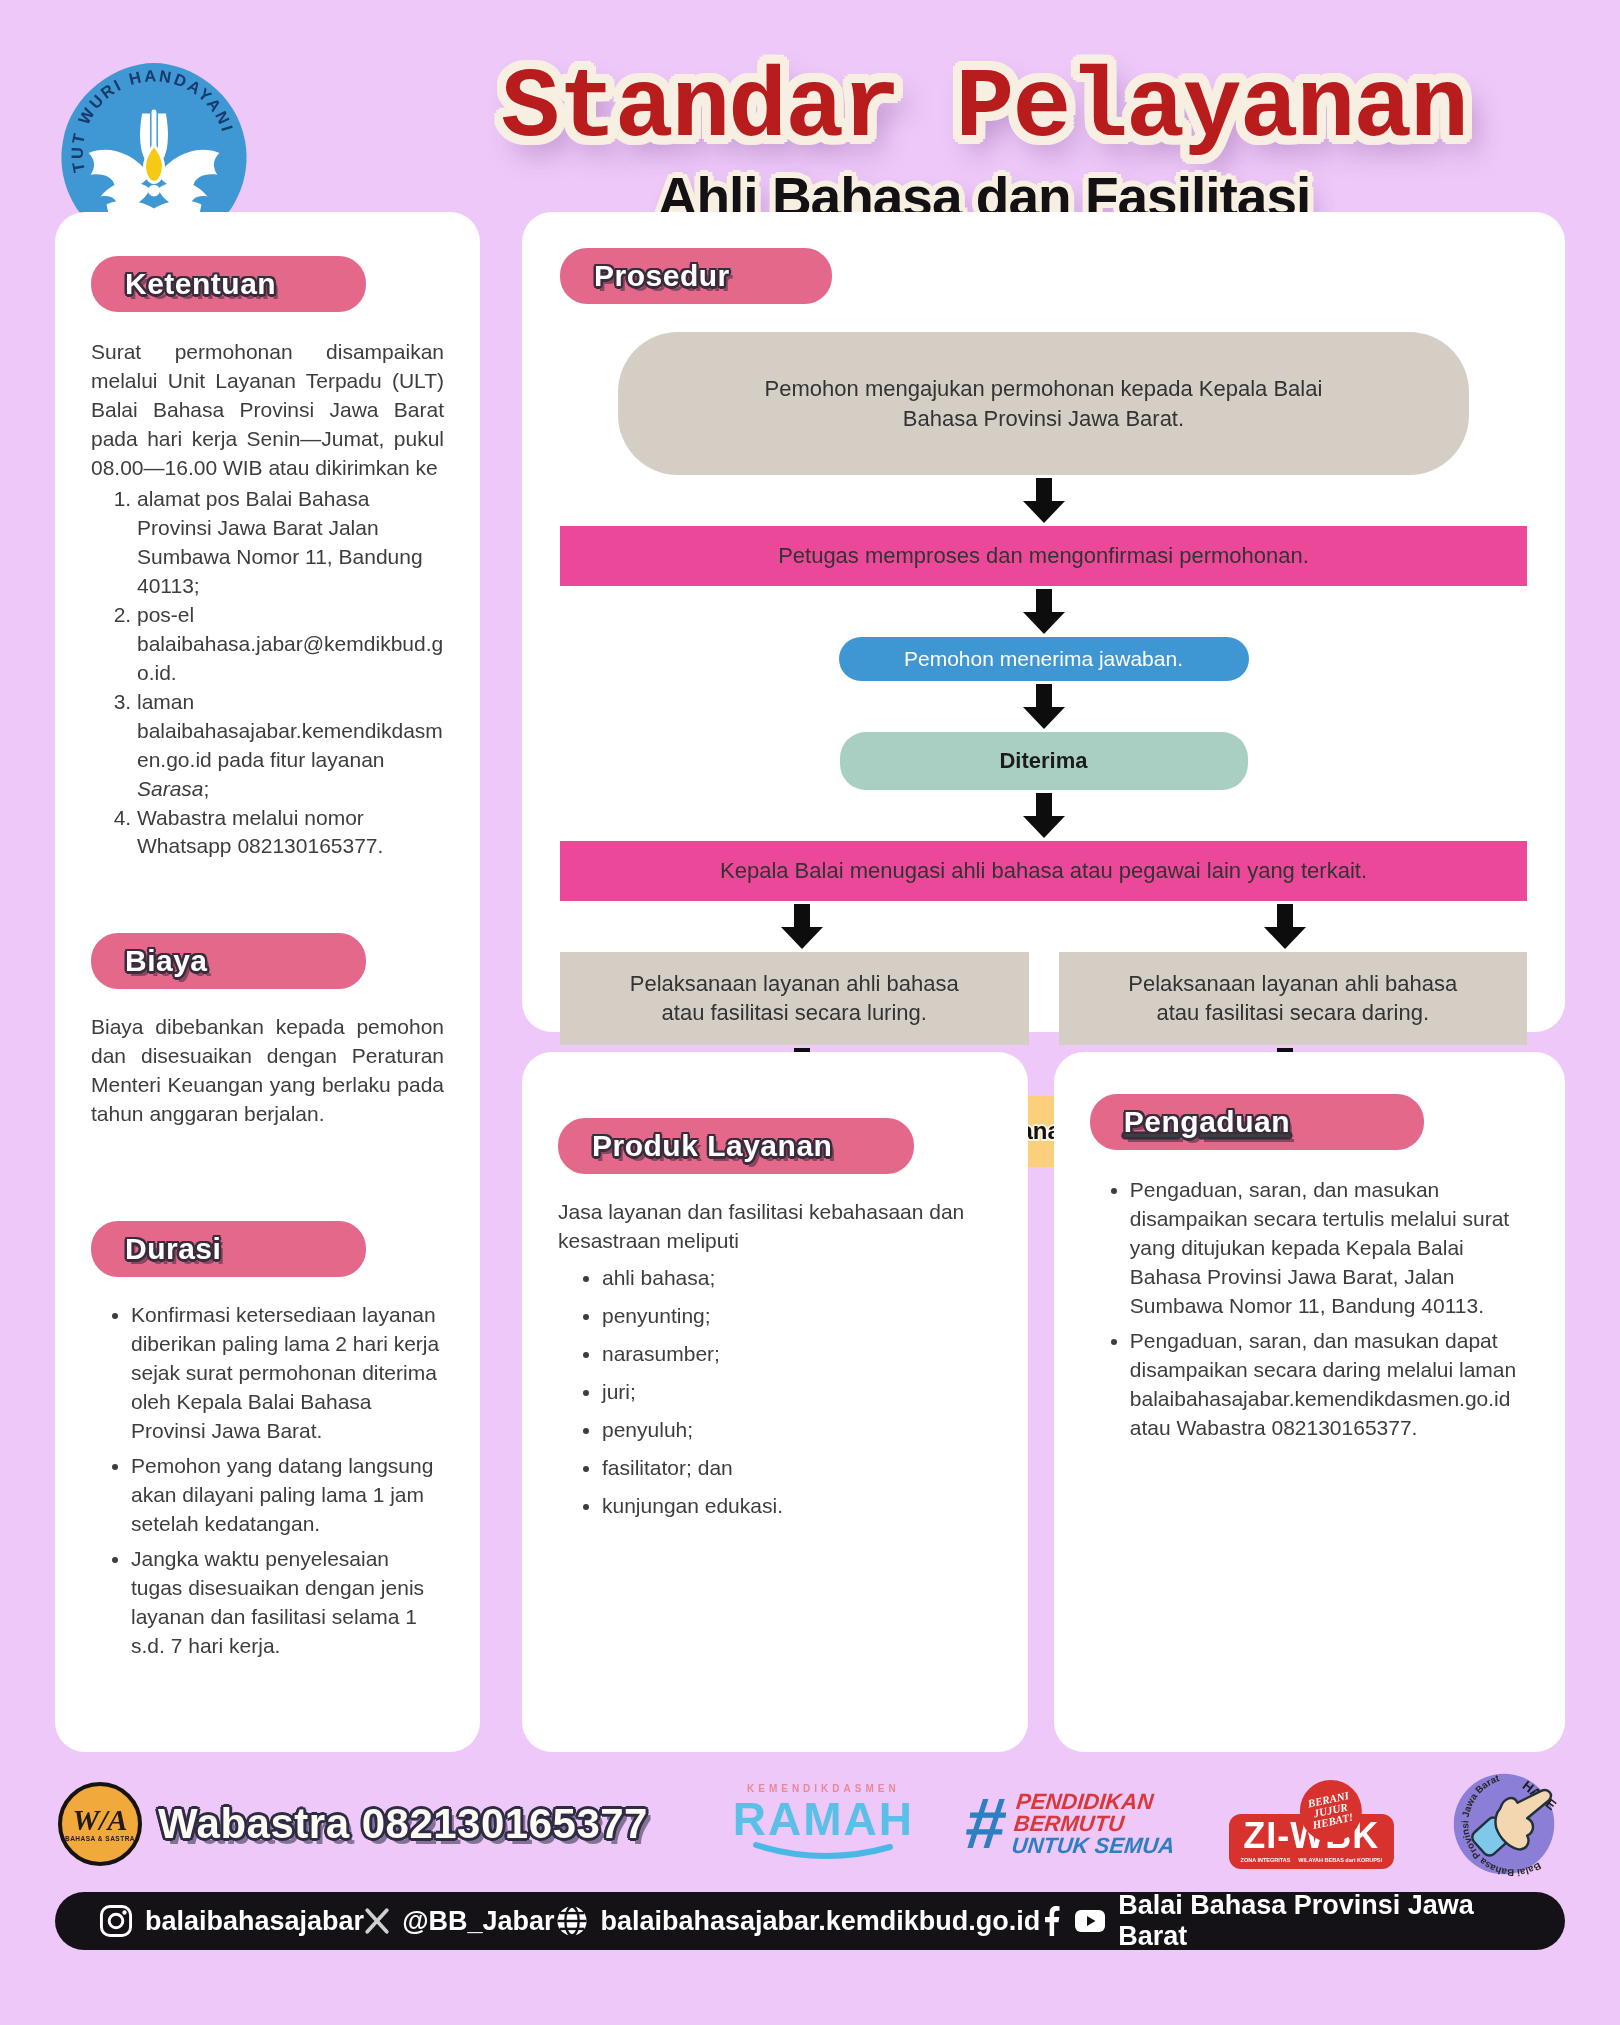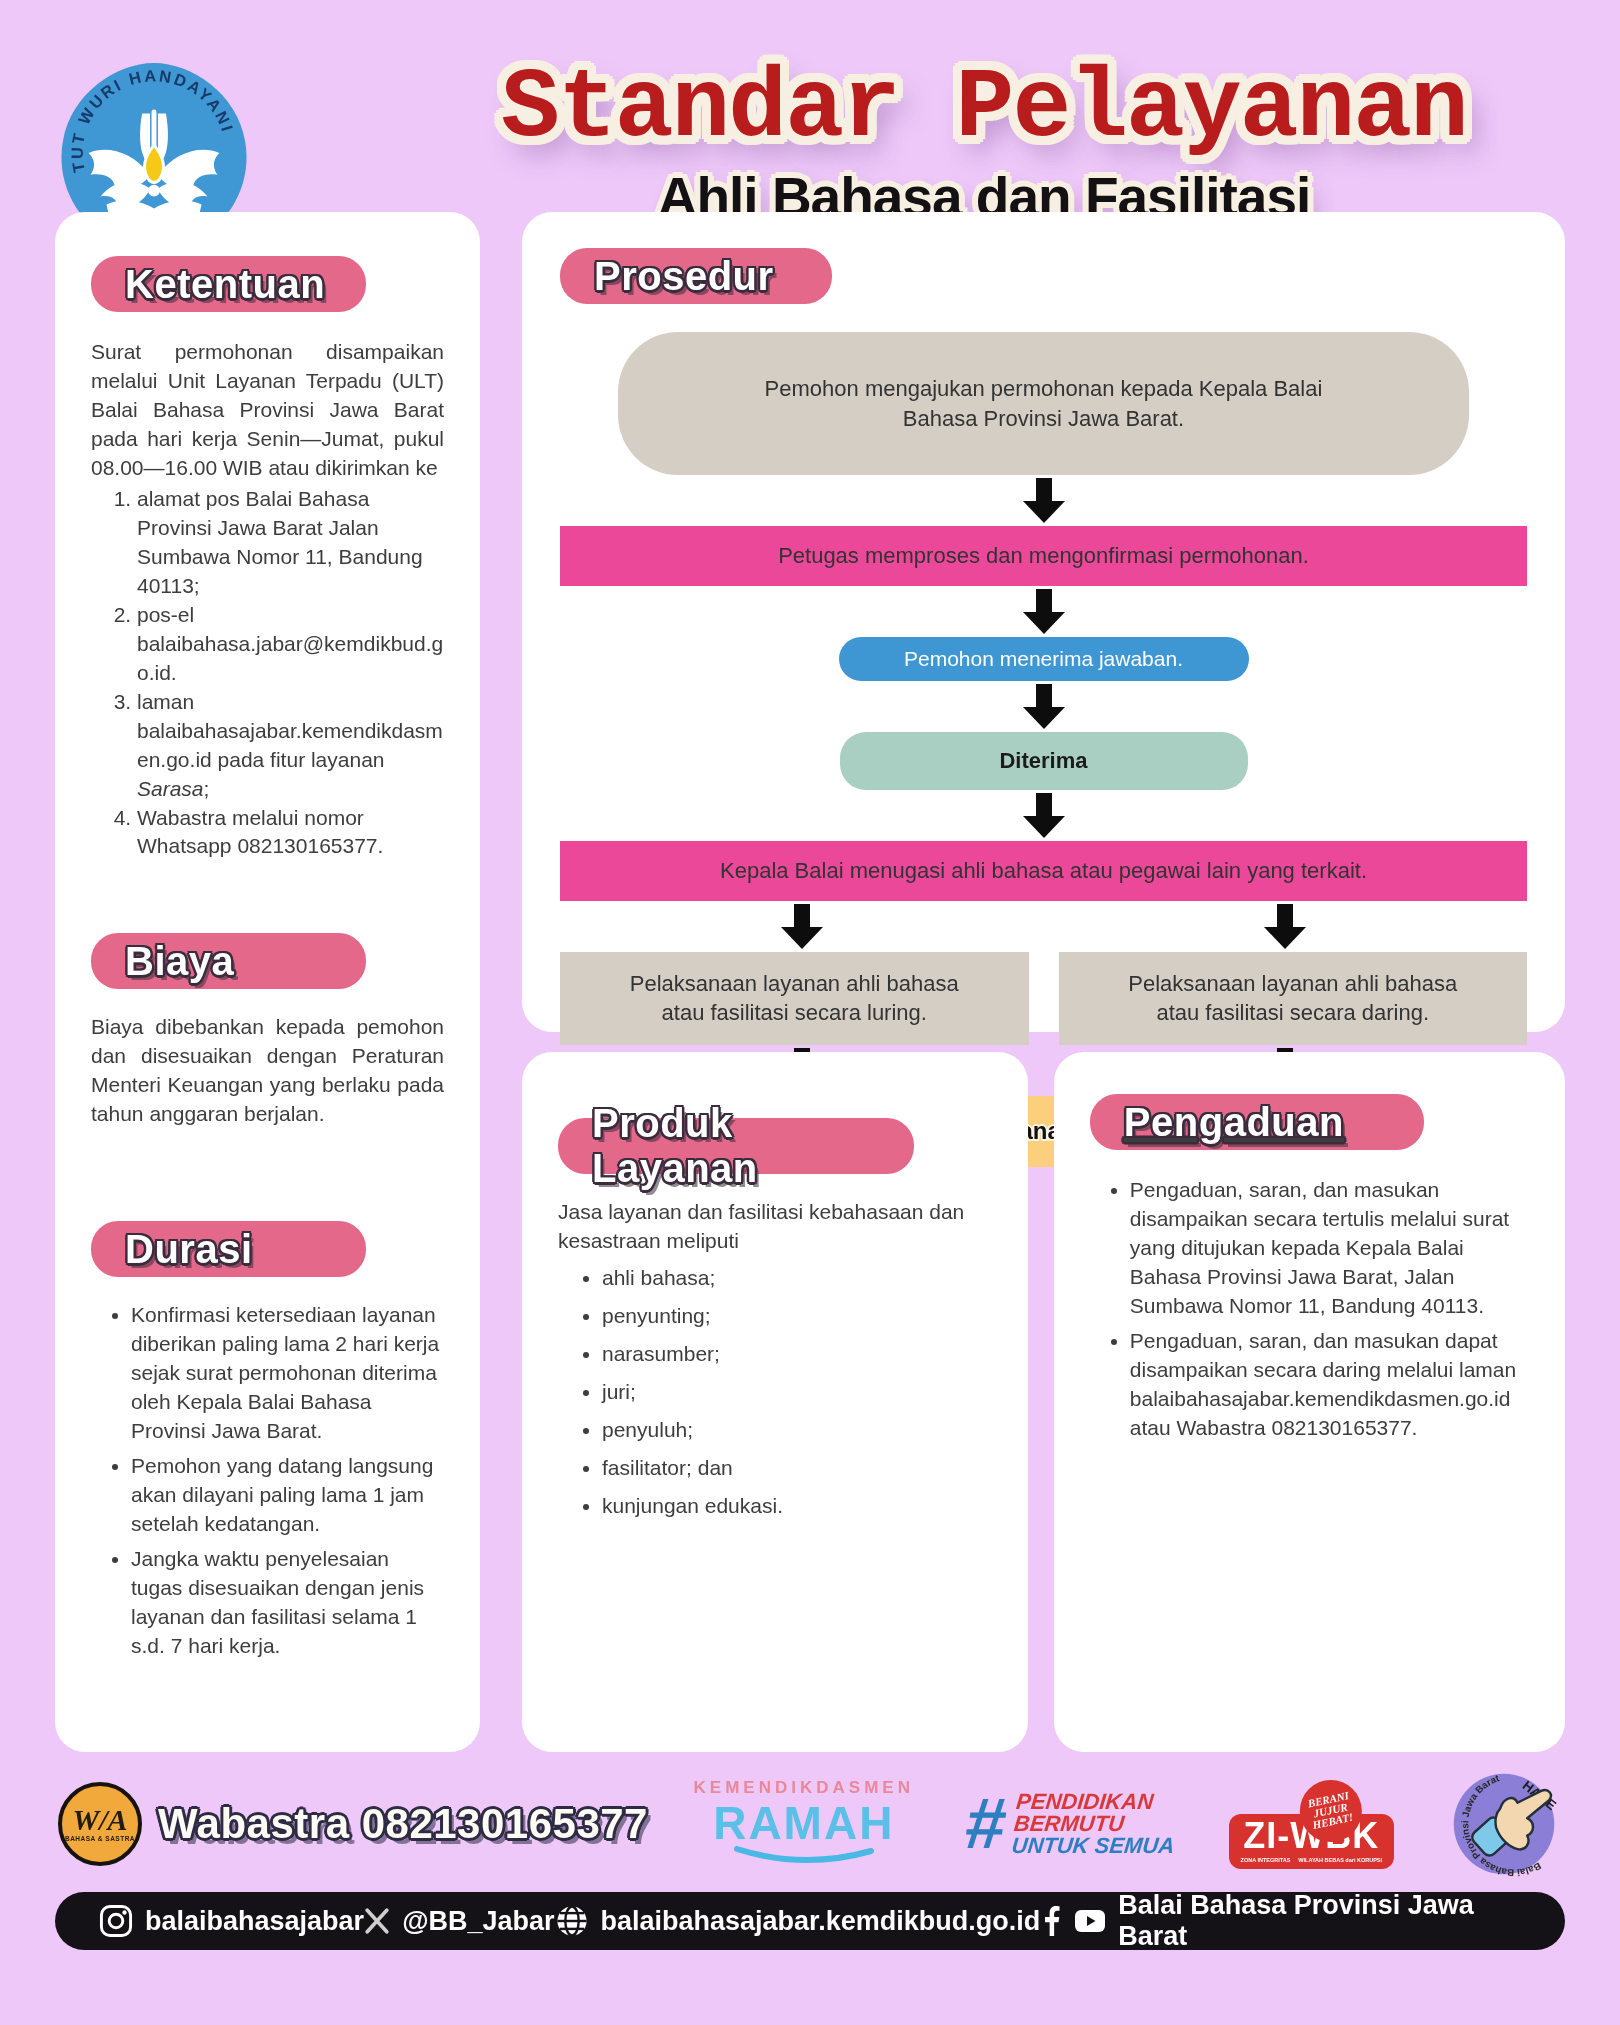--- a/index.html
+++ b/index.html
@@ -36,21 +36,21 @@
   .prosedur-panel{height:820px;padding:36px 38px;}
   .bottom-row{display:flex;gap:26px;height:700px;}
   .produk-panel{width:48.5%;padding:66px 36px;}
   .pengaduan-panel{flex:1;padding:42px 36px;}
   
   .pill{
     background:#e4688a;height:56px;border-radius:27px;display:flex;align-items:center;
     padding:0 34px;box-sizing:border-box;
   }
   .pill span{
-    color:#ffffff;font-size:40px;font-weight:800;letter-spacing:.5px;
+    color:#ffffff;font-size:30px;font-weight:800;letter-spacing:.5px;
     text-shadow:
       2.5px 0 0 #3a2c3c,-2.5px 0 0 #3a2c3c,0 2.5px 0 #3a2c3c,0 -2.5px 0 #3a2c3c,
       1.8px 1.8px 0 #3a2c3c,-1.8px 1.8px 0 #3a2c3c,1.8px -1.8px 0 #3a2c3c,-1.8px -1.8px 0 #3a2c3c,
       4px 5px 0 rgba(58,44,60,.55);
   }
   .w-left{width:78%;}
   .w-prosedur{width:272px;}
   .w-produk{width:82%;}
   .w-pengaduan{width:76%;text-decoration:underline;}
   
@@ -114,21 +114,21 @@
   .wabastra-label{
     font-size:42px;font-weight:800;color:#fdfbf4;letter-spacing:.5px;
     text-shadow:
       3px 0 0 #2e2b44,-3px 0 0 #2e2b44,0 3px 0 #2e2b44,0 -3px 0 #2e2b44,
       2.2px 2.2px 0 #2e2b44,-2.2px 2.2px 0 #2e2b44,2.2px -2.2px 0 #2e2b44,-2.2px -2.2px 0 #2e2b44,
       5px 6px 0 rgba(46,43,68,.55);
   }
   .logo-cluster{margin-left:auto;display:flex;align-items:center;gap:52px;}
   
   .ramah{text-align:center;}
-  .ramah .ramah-top{font-size:17px;font-weight:700;letter-spacing:4px;color:#e8889a;}
+  .ramah .ramah-top{font-size:10px;font-weight:700;letter-spacing:4px;color:#e8889a;}
   .ramah .ramah-main{font-size:46px;font-weight:800;color:#5bc0e8;letter-spacing:2px;line-height:1;margin-top:2px;}
   
   .hashtag{display:flex;align-items:center;gap:8px;transform:skewX(-6deg);}
   .hashtag .hash{font-size:72px;font-weight:900;color:#2d7fc1;line-height:.8;}
   .hashtag .hash-lines{display:flex;flex-direction:column;line-height:1;}
   .hashtag .hl{font-size:22px;font-weight:900;font-style:italic;}
   .hl.red{color:#d8393a;}
   .hl.blue{color:#2d7fc1;}
   
   .ziwbk{position:relative;padding-top:34px;}

